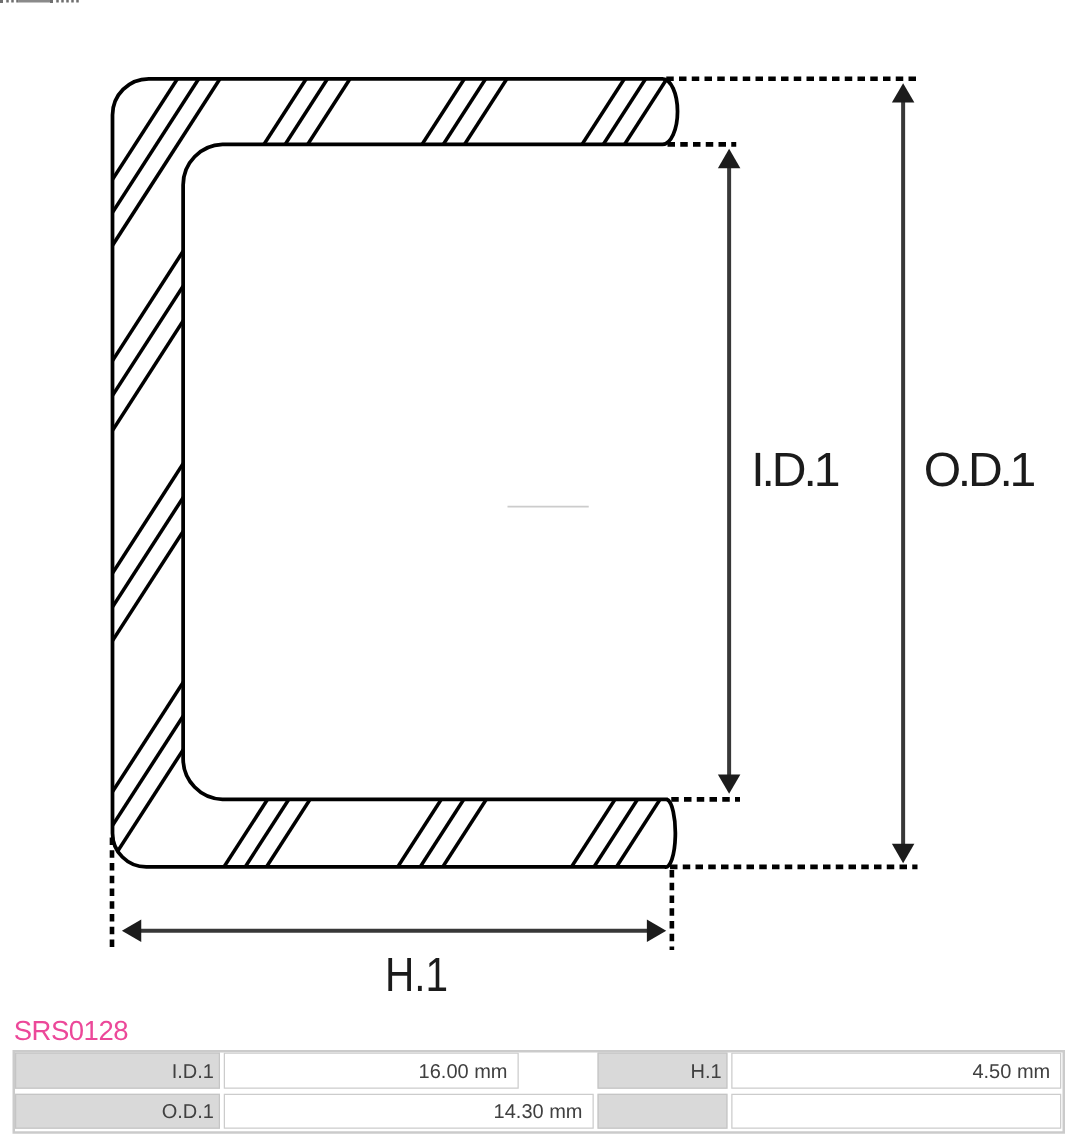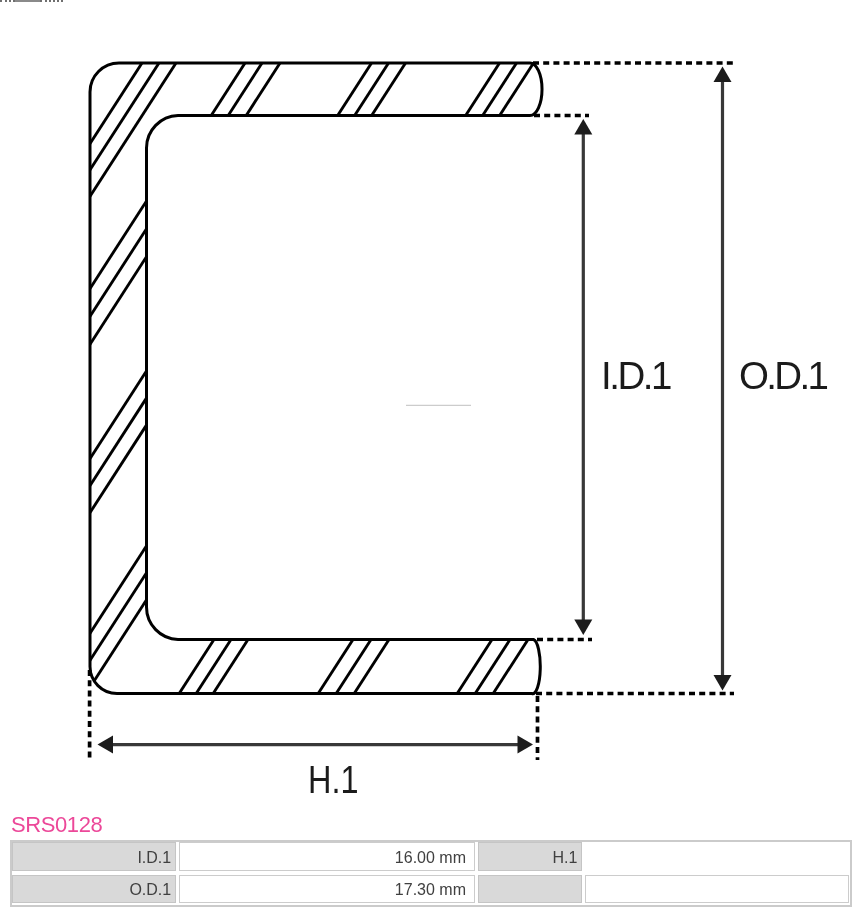--- a/index.html
+++ b/index.html
@@ -99,33 +99,36 @@
 </svg>
 
 <div class="abs" style="left:11px;top:813.5px;font-size:22px;line-height:22px;letter-spacing:-0.4px;color:#ec4899;">SRS0128</div>
 
 <div class="abs" style="left:9.5px;top:839.8px;width:842.7px;height:67px;border:2px solid #cbcbcb;box-sizing:border-box;background:#ffffff;">
 
   <div class="cell lab" style="left:0.1px;top:0.6px;width:164.6px;height:28.4px;">
       <span>I.D.1</span>
     </div>
 
-  <div class="cell val" style="left:167.5px;top:0.6px;width:296px;height:28.4px;text-align:right;">
+  <div class="cell val" style="left:167.5px;top:0.6px;width:236px;height:28.4px;text-align:right;">
       <span>16.00 mm</span>
     </div>
 
   <div class="cell lab" style="left:466.8px;top:0.6px;width:104px;height:28.4px;">
       <span>H.1</span>
     </div>
 
+  <div class="cell val" style="left:573.9px;top:0.6px;width:263.8px;height:28.4px;">
+      <span>4.50 mm</span>
+    </div>
 
   <div class="cell lab" style="left:0.1px;top:33.6px;width:164.6px;height:27.8px;">
       <span>O.D.1</span>
     </div>
 
   <div class="cell val" style="left:167.5px;top:33.6px;width:296px;height:27.8px;">
-      <span>17.30 mm</span>
+      <span>14.30 mm</span>
     </div>
 
   <div class="cell lab" style="left:466.8px;top:33.6px;width:104px;height:27.8px;"></div>
 
   <div class="cell val" style="left:573.9px;top:33.6px;width:263.8px;height:27.8px;"></div>
 </div>
 
 </body></html>

